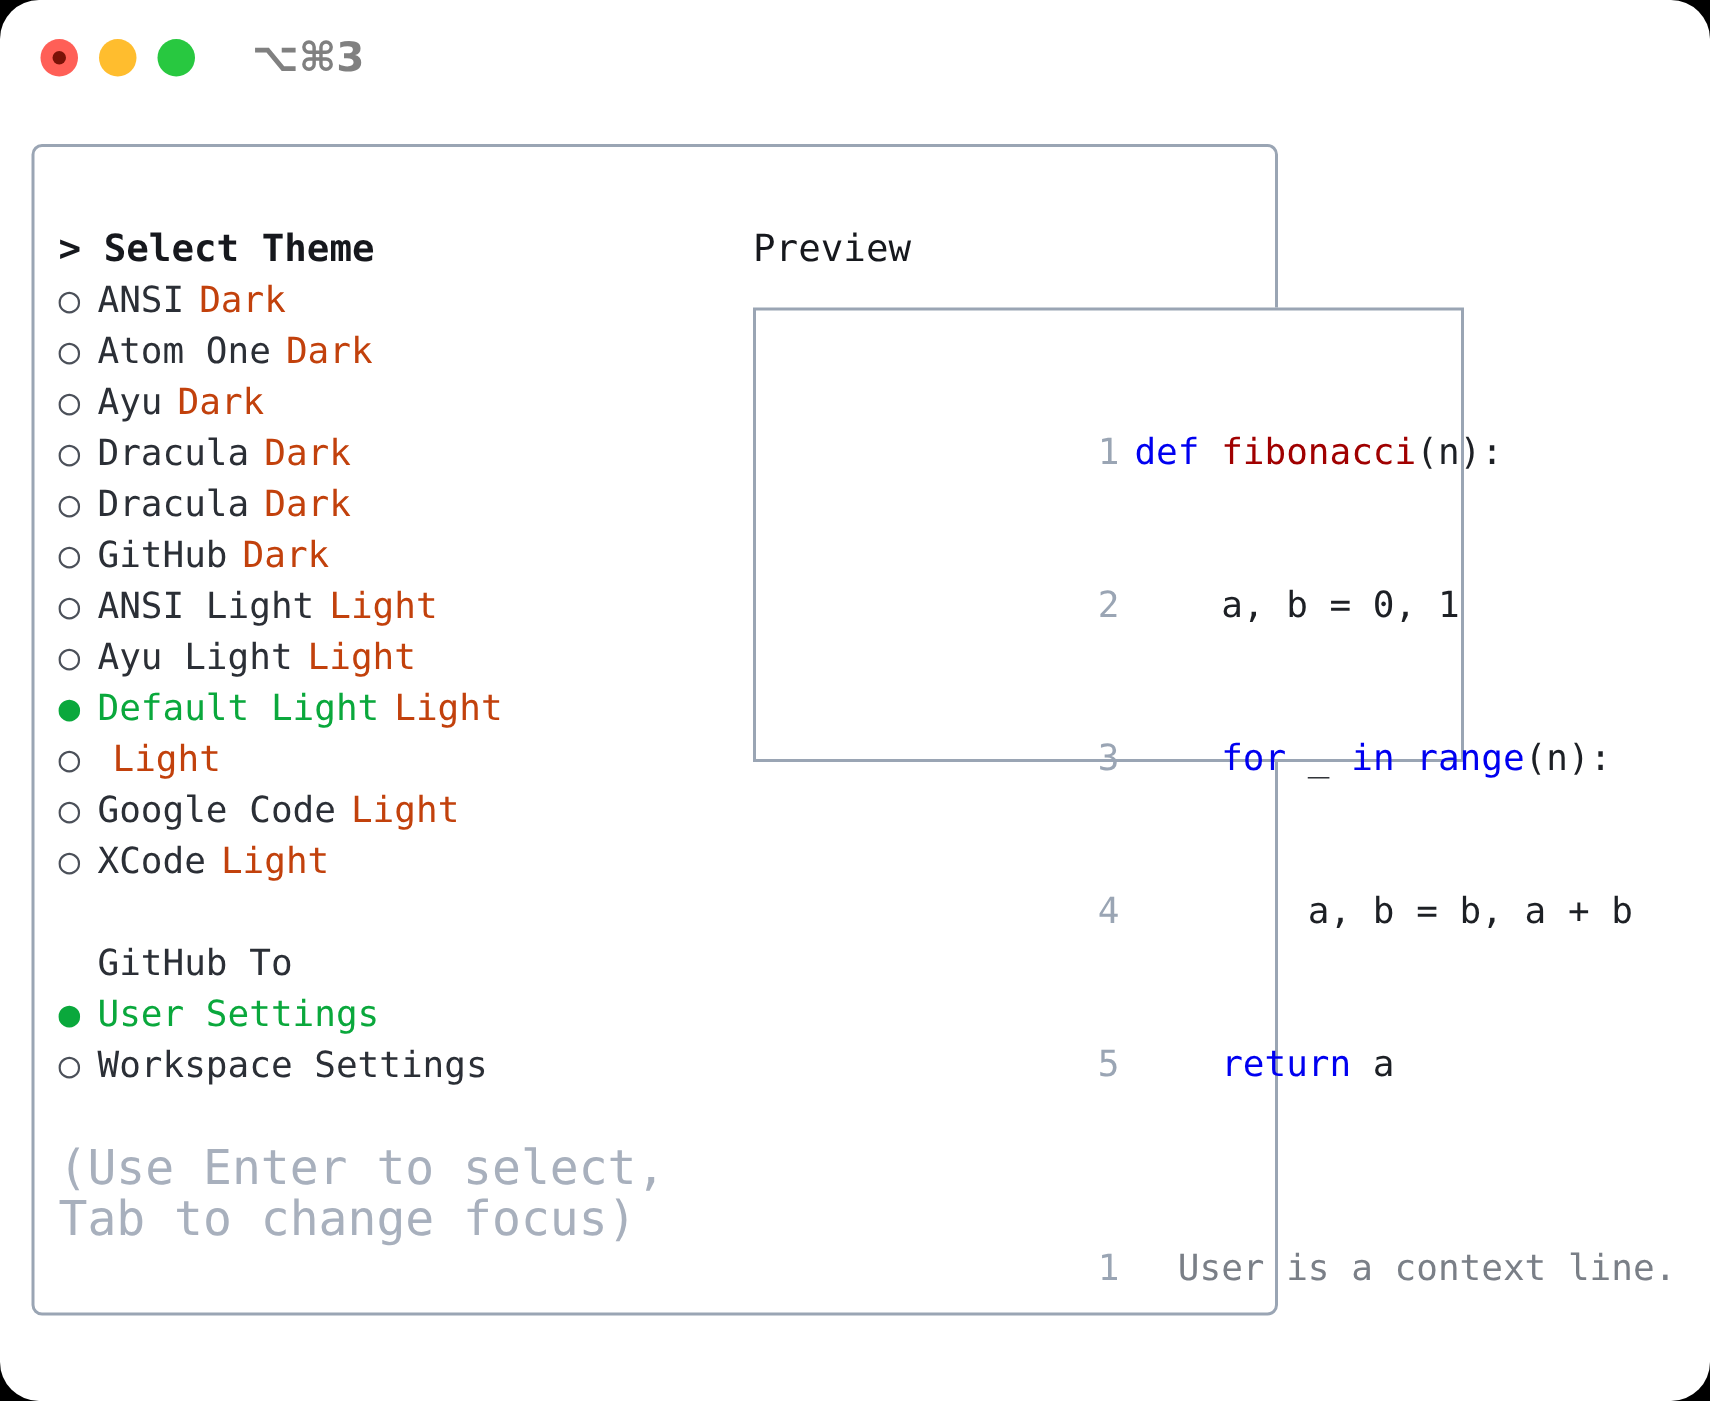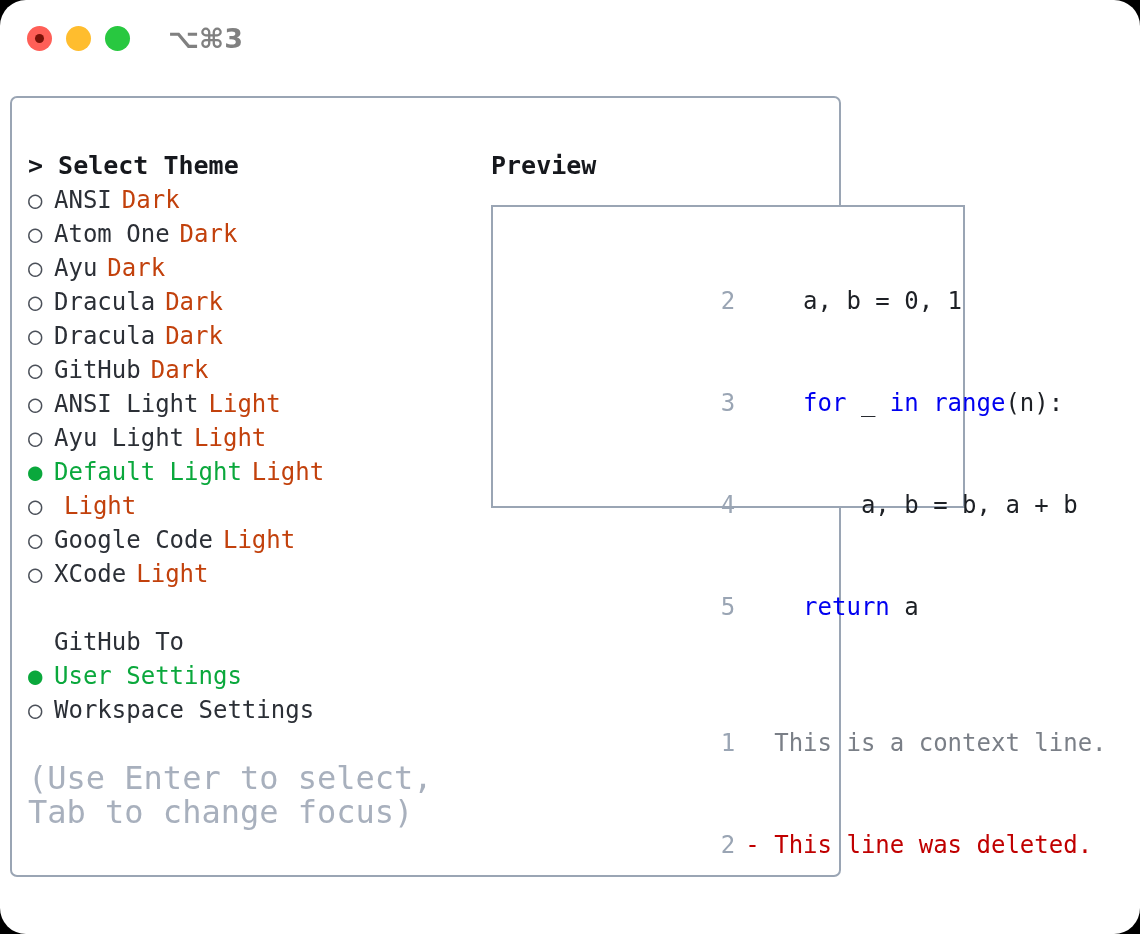--- a/index.html
+++ b/index.html
@@ -62,21 +62,21 @@
     font-size: 27px;
     font-weight: bold;
     color: #808080;
     letter-spacing: 0px;
     line-height: 33px;
     font-family: "DejaVu Sans", "Liberation Sans", sans-serif;
   }
   
   .panel {
     position: absolute;
-    left: 10px;
+    left: 21px;
     top: 96px;
     width: 831px;
     height: 781px;
     border: 2px solid #9aa5b4;
     border-radius: 7px;
     box-sizing: border-box;
     background: #ffffff;
   }
   .cols {
     position: absolute;
@@ -134,21 +134,21 @@
   }
   
   .right {
     position: absolute;
     left: 479px;
     top: 51px;
     width: 500px;
   }
   .preview-title {
     font-size: 25px;
-    font-weight: bold;
+    font-weight: normal;
     color: #16181d;
     line-height: 34px;
   }
   .code-box {
     margin-top: 22px;
     width: 474px;
     height: 303px;
     border: 2px solid #9aa5b4;
     box-sizing: border-box;
     background: #ffffff;
@@ -281,41 +281,44 @@
 
         <div class="hint">(Use Enter to select, Tab to change focus)</div>
       </div>
 
       <div class="right">
         <div class="preview-title">Preview</div>
 
         <div class="code-box">
           <div class="code-inner">
 
+            <div class="cline">
+              <span class="ln">1</span><span class="kw">def </span><span class="fn">fibonacci</span><span class="plain">(n):</span>
+            </div>
 
             <div class="cline">
               <span class="ln">2</span><span class="plain">    a, b = 0, 1</span>
             </div>
 
             <div class="cline">
               <span class="ln">3</span><span class="plain">    </span><span class="kw">for</span><span class="plain"> _ </span><span class="kw">in</span><span class="plain"> </span><span class="kw">range</span><span class="plain">(n):</span>
             </div>
 
             <div class="cline">
               <span class="ln">4</span><span class="plain">        a, b = b, a + b</span>
             </div>
 
             <div class="cline">
               <span class="ln">5</span><span class="plain">    </span><span class="kw">return</span><span class="plain"> a</span>
             </div>
 
             <div class="blank-line"></div>
 
             <div class="cline">
-              <span class="ln">1</span><span class="ctx"> </span><span class="ctx"> This is a context line.</span>
+              <span class="ln">1</span><span class="ctx"> </span><span class="ctx"> User is a context line.</span>
             </div>
 
             <div class="cline">
               <span class="ln">2</span><span class="del">-</span><span class="del"> This line was deleted.</span>
             </div>
 
           </div>
         </div>
       </div>
 

